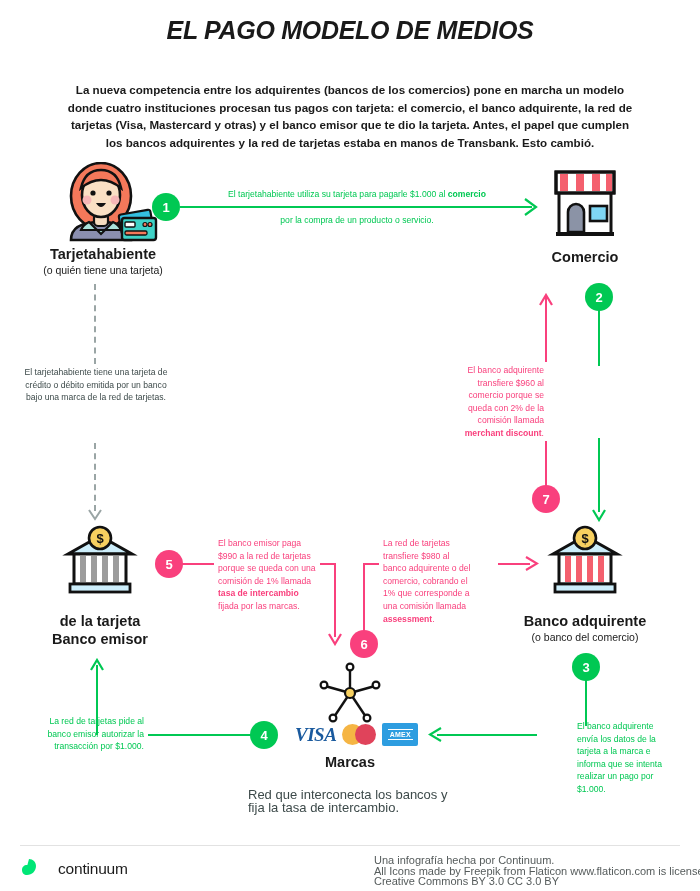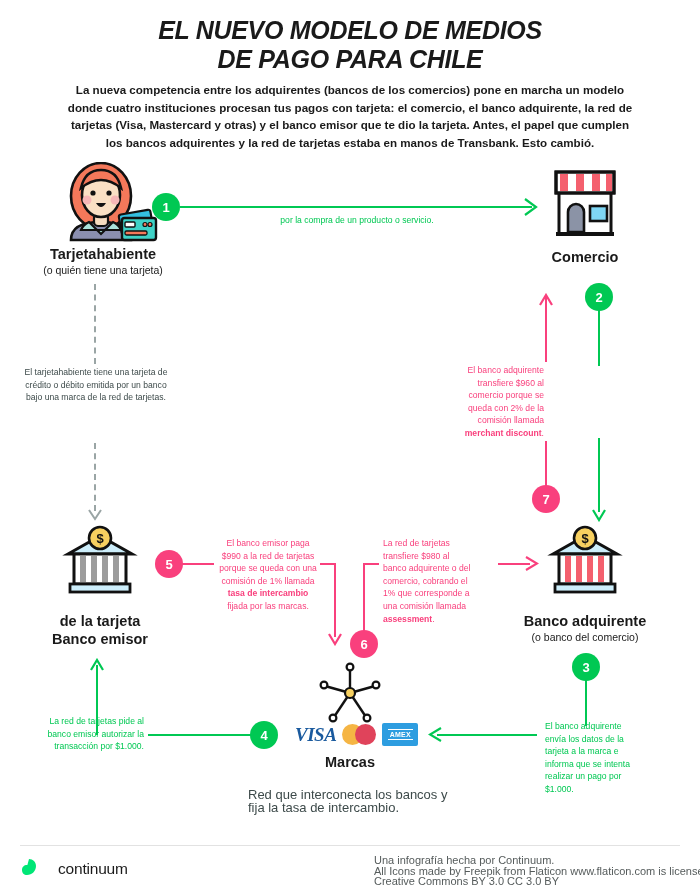--- a/index.html
+++ b/index.html
@@ -122,22 +122,21 @@
     position: absolute; left: 350px; top: 855px; width: 360px;
     font-size: 11px; line-height: 10.5px; color: #555b5b; margin-left: 24px;
   }
 </style>
 </head>
 <body>
 
 <div id="page">
 
   <div class="title">
-    <span class="l1">EL NUEVO MODELO DE MEDIOS</span>
-    <span class="l2">DE PAGO PARA CHILE</span>
+    <span class="l1">EL PAGO MODELO DE MEDIOS</span>
   </div>
 
   <div class="intro">La nueva competencia entre los adquirentes (bancos de los comercios) pone en marcha un modelo donde cuatro instituciones procesan tus pagos con tarjeta: el comercio, el banco adquirente, la red de tarjetas (Visa, Mastercard y otras) y el banco emisor que te dio la tarjeta. Antes, el papel que cumplen los bancos adquirentes y la red de tarjetas estaba en manos de Transbank. Esto cambió.</div>
 
   <div class="icon-box" style="left:48px; top:162px; width:112px; height:82px;">
     <svg width="112" height="82" viewBox="0 0 112 82">
 
       <ellipse cx="53" cy="34" rx="30" ry="33" fill="#f4785a" stroke="#111" stroke-width="2.6"></ellipse>
 
       <path d="M23 78 q0-18 30-18 q30 0 30 18 z" fill="#8b8fb0" stroke="#111" stroke-width="2.6"></path>
@@ -194,20 +193,23 @@
     <span class="main">Comercio</span>
   </div>
 
   <div class="ln h-line green-bg" style="left:180px; top:206px; width:352px;"></div>
   <div class="arrow-head" style="left:524px; top:198px;">
     <svg width="14" height="18" viewBox="0 0 14 18">
         <path d="M1 1 L12 9 L1 17" fill="none" stroke="#00c853" stroke-width="2.2"></path>
       </svg>
   </div>
   <div class="badge green" style="left:152px; top:193px;">1</div>
+  <div class="step-text green-text" style="left:212px; top:188px; width:290px; text-align:center;">
+    <span>El tarjetahabiente utiliza su tarjeta para pagarle $1.000 al </span><b>comercio</b>
+  </div>
   <div class="step-text green-text" style="left:212px; top:214px; width:290px; text-align:center;">por la compra de un producto o servicio.</div>
 
   <div class="dashed-v" style="left:94px; top:284px; height:80px;"></div>
   <div class="step-text dark-text" style="left:18px; top:366px; width:156px; text-align:center;">El tarjetahabiente tiene una tarjeta de crédito o débito emitida por un banco bajo una marca de la red de tarjetas.</div>
   <div class="dashed-v" style="left:94px; top:443px; height:68px;"></div>
   <div class="arrow-head" style="left:88px; top:508px;">
     <svg width="14" height="13" viewBox="0 0 14 13">
         <path d="M1 1 L7 10 L13 1" fill="none" stroke="#9aa5a5" stroke-width="2"></path>
       </svg>
   </div>
@@ -270,21 +272,21 @@
       <text x="38" y="19" font-size="13" font-weight="700" text-anchor="middle" fill="#111" font-family="Liberation Sans, sans-serif">$</text>
     </svg>
   </div>
   <div class="node-label" style="left:495px; top:612px; width:180px;">
     <span class="main">Banco adquirente</span>
     <span class="sub">(o banco del comercio)</span>
   </div>
 
   <div class="badge pink" style="left:155px; top:550px;">5</div>
   <div class="ln h-line pink-bg" style="left:182px; top:563px; width:32px;"></div>
-  <div class="step-text pink-text" style="left:218px; top:537px; width:100px; text-align:center;">
+  <div class="step-text pink-text" style="left:218px; top:537px; width:100px; text-align:left;">
     <span>El banco emisor paga $990 a la red de tarjetas porque se queda con una comisión de 1% llamada </span><b>tasa de intercambio</b><span> fijada por las marcas.</span>
   </div>
   <div class="ln h-line pink-bg" style="left:320px; top:563px; width:16px;"></div>
   <div class="ln v-line pink-bg" style="left:334px; top:563px; height:74px;"></div>
   <div class="arrow-head" style="left:328px; top:632px;">
     <svg width="14" height="13" viewBox="0 0 14 13">
         <path d="M1 1 L7 11 L13 1" fill="none" stroke="#f9407d" stroke-width="2.2"></path>
       </svg>
   </div>
 
@@ -296,21 +298,21 @@
   </div>
   <div class="ln h-line pink-bg" style="left:498px; top:563px; width:32px;"></div>
   <div class="arrow-head" style="left:525px; top:556px;">
     <svg width="14" height="15" viewBox="0 0 14 15">
         <path d="M1 1 L12 7.5 L1 14" fill="none" stroke="#f9407d" stroke-width="2.2"></path>
       </svg>
   </div>
 
   <div class="badge green" style="left:572px; top:653px;">3</div>
   <div class="ln v-line green-bg" style="left:585px; top:676px; height:50px;"></div>
-  <div class="step-text green-text" style="left:545px; top:720px; width:98px;">El banco adquirente envía los datos de la tarjeta a la marca e informa que se intenta realizar un pago por $1.000.</div>
+  <div class="step-text green-text" style="left:577px; top:720px; width:98px;">El banco adquirente envía los datos de la tarjeta a la marca e informa que se intenta realizar un pago por $1.000.</div>
   <div class="ln h-line green-bg" style="left:437px; top:734px; width:100px;"></div>
   <div class="arrow-head" style="left:428px; top:727px;">
     <svg width="14" height="15" viewBox="0 0 14 15">
         <path d="M13 1 L2 7.5 L13 14" fill="none" stroke="#00c853" stroke-width="2.2"></path>
       </svg>
   </div>
 
   <div class="badge green" style="left:250px; top:721px;">4</div>
   <div class="ln h-line green-bg" style="left:148px; top:734px; width:104px;"></div>
   <div class="step-text green-text" style="left:38px; top:715px; width:106px; text-align:right;">La red de tarjetas pide al banco emisor autorizar la transacción por $1.000.</div>

